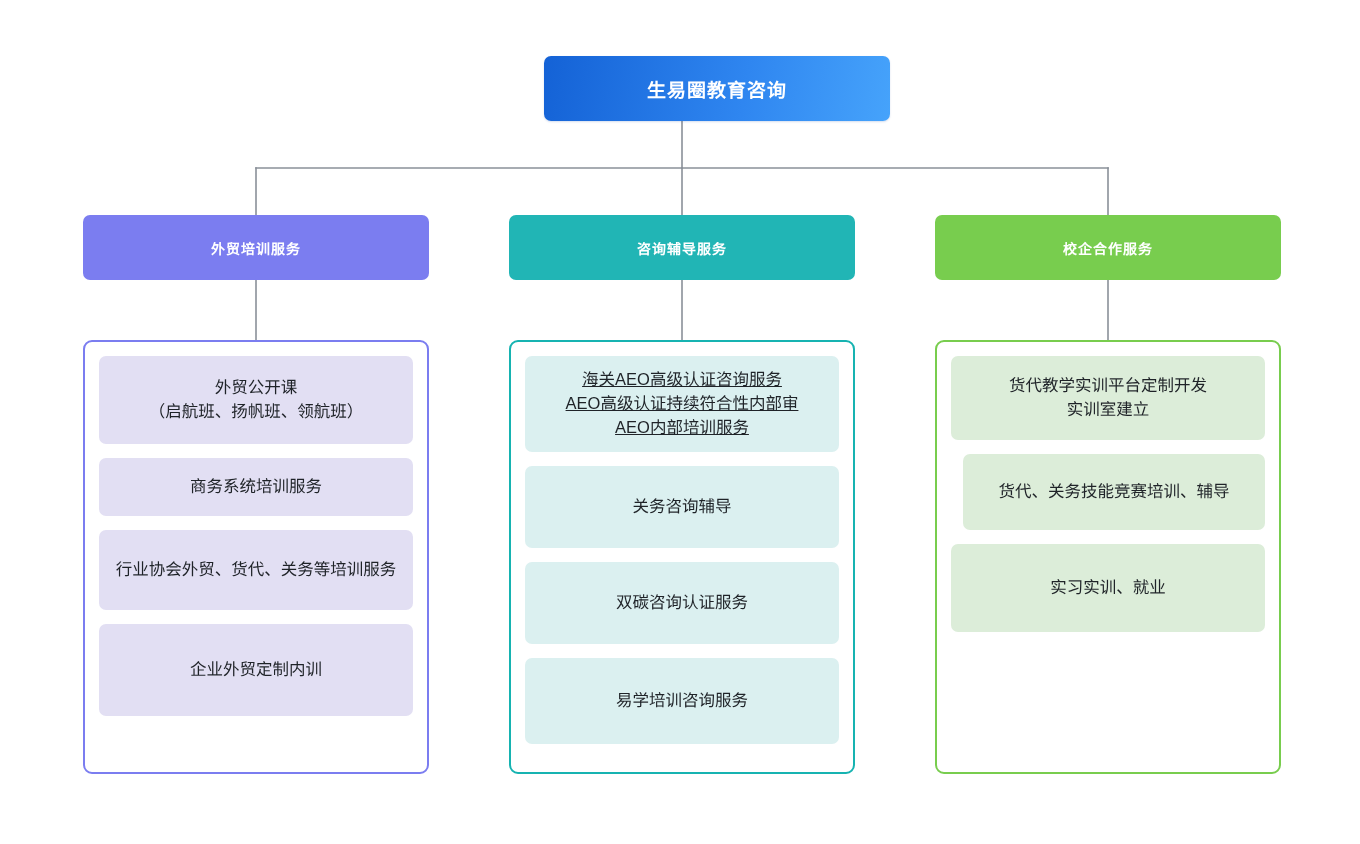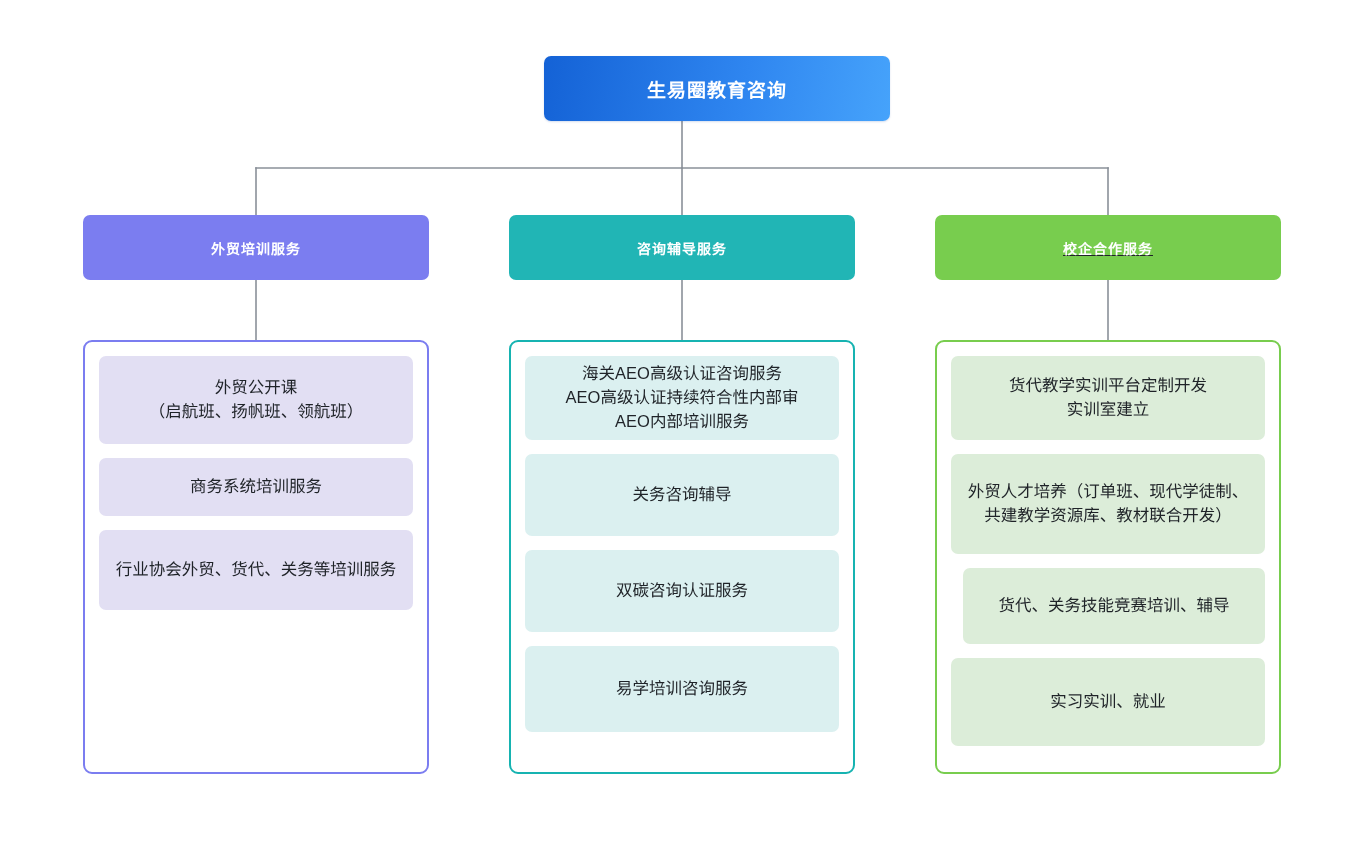--- a/index.html
+++ b/index.html
@@ -118,31 +118,31 @@
 
   
   .col-0 .category-header { background: #7b7df0; }
   .col-0 .items-panel     { border-color: #7b7df0; }
   .col-0 .item-card       { background: #e2dff3; }
 
   .col-1 .category-header { background: #21b5b5; text-align: center; }
   .col-1 .items-panel     { border-color: #16b3b1; }
   .col-1 .item-card       { background: #dbf0f0; }
 
-  .col-2 .category-header { background: #78cd4e; text-decoration: underline; }
+  .col-2 .category-header { background: #78cd4e; }
   .col-2 .items-panel     { border-color: #78cd4e; }
   .col-2 .item-card       { background: #dcedd9; }
 
   
   .col-0 .item-card.h-0 { height: 88px; }
   .col-0 .item-card.h-1 { height: 58px; }
   .col-0 .item-card.h-2 { height: 80px; }
   .col-0 .item-card.h-3 { height: 92px; }
 
-  .col-1 .item-card.h-0 { height: 84px; }
+  .col-1 .item-card.h-0 { height: 96px; text-decoration: underline; }
   .col-1 .item-card.h-1 { height: 82px; }
   .col-1 .item-card.h-2 { height: 82px; }
   .col-1 .item-card.h-3 { height: 86px; }
 
   .col-2 .item-card.h-0 { height: 84px; }
   .col-2 .item-card.h-1 { height: 100px; }
   .col-2 .item-card.h-2 { height: 76px; margin-left: 12px; }
   .col-2 .item-card.h-3 { height: 88px; }
 </style>
 </head>
@@ -179,20 +179,23 @@
       <div class="item-card h-0">
         <span class="item-label">外贸公开课
 （启航班、扬帆班、领航班）</span>
       </div>
       <div class="item-card h-1">
         <span class="item-label">商务系统培训服务</span>
       </div>
       <div class="item-card h-2">
         <span class="item-label">行业协会外贸、货代、关务等培训服务</span>
       </div>
+      <div class="item-card h-3">
+        <span class="item-label">企业外贸定制内训</span>
+      </div>
     </div>
   </div>
 
   <div class="column col-1">
     <div class="category-header">
       <span class="header-label">咨询辅导服务</span>
     </div>
     <div class="items-panel">
       <div class="item-card h-0">
         <span class="item-label">海关AEO高级认证咨询服务
@@ -213,23 +216,20 @@
 
   <div class="column col-2">
     <div class="category-header">
       <span class="header-label">校企合作服务</span>
     </div>
     <div class="items-panel">
       <div class="item-card h-0">
         <span class="item-label">货代教学实训平台定制开发
 实训室建立</span>
       </div>
-      <div class="item-card h-1">
-        <span class="item-label">外贸人才培养（订单班、现代学徒制、共建教学资源库、教材联合开发）</span>
-      </div>
       <div class="item-card h-2">
         <span class="item-label">货代、关务技能竞赛培训、辅导</span>
       </div>
       <div class="item-card h-3">
         <span class="item-label">实习实训、就业</span>
       </div>
     </div>
   </div>
 
 </div>

